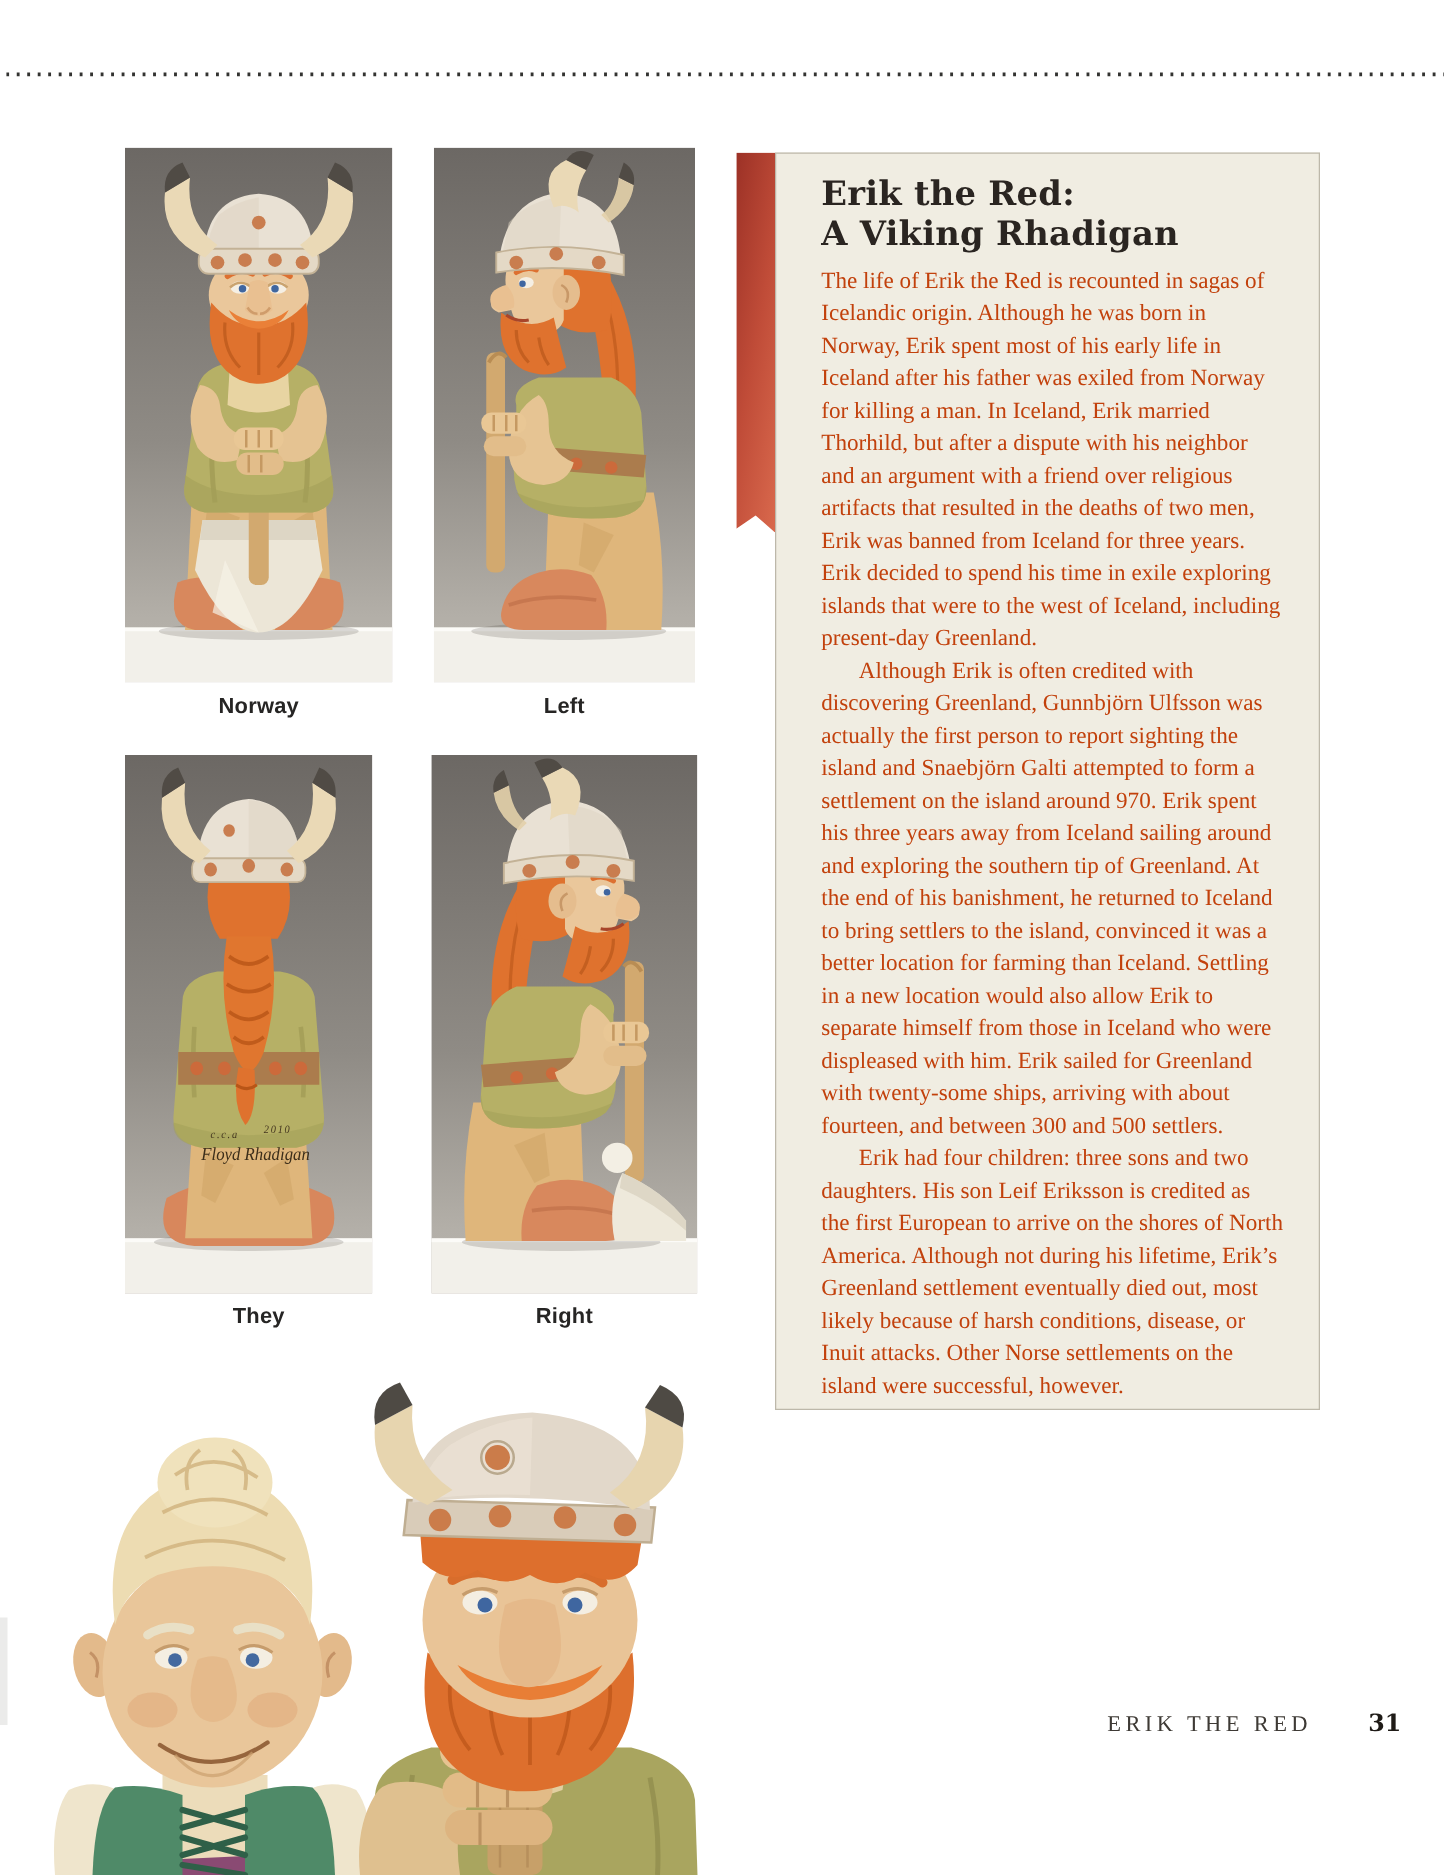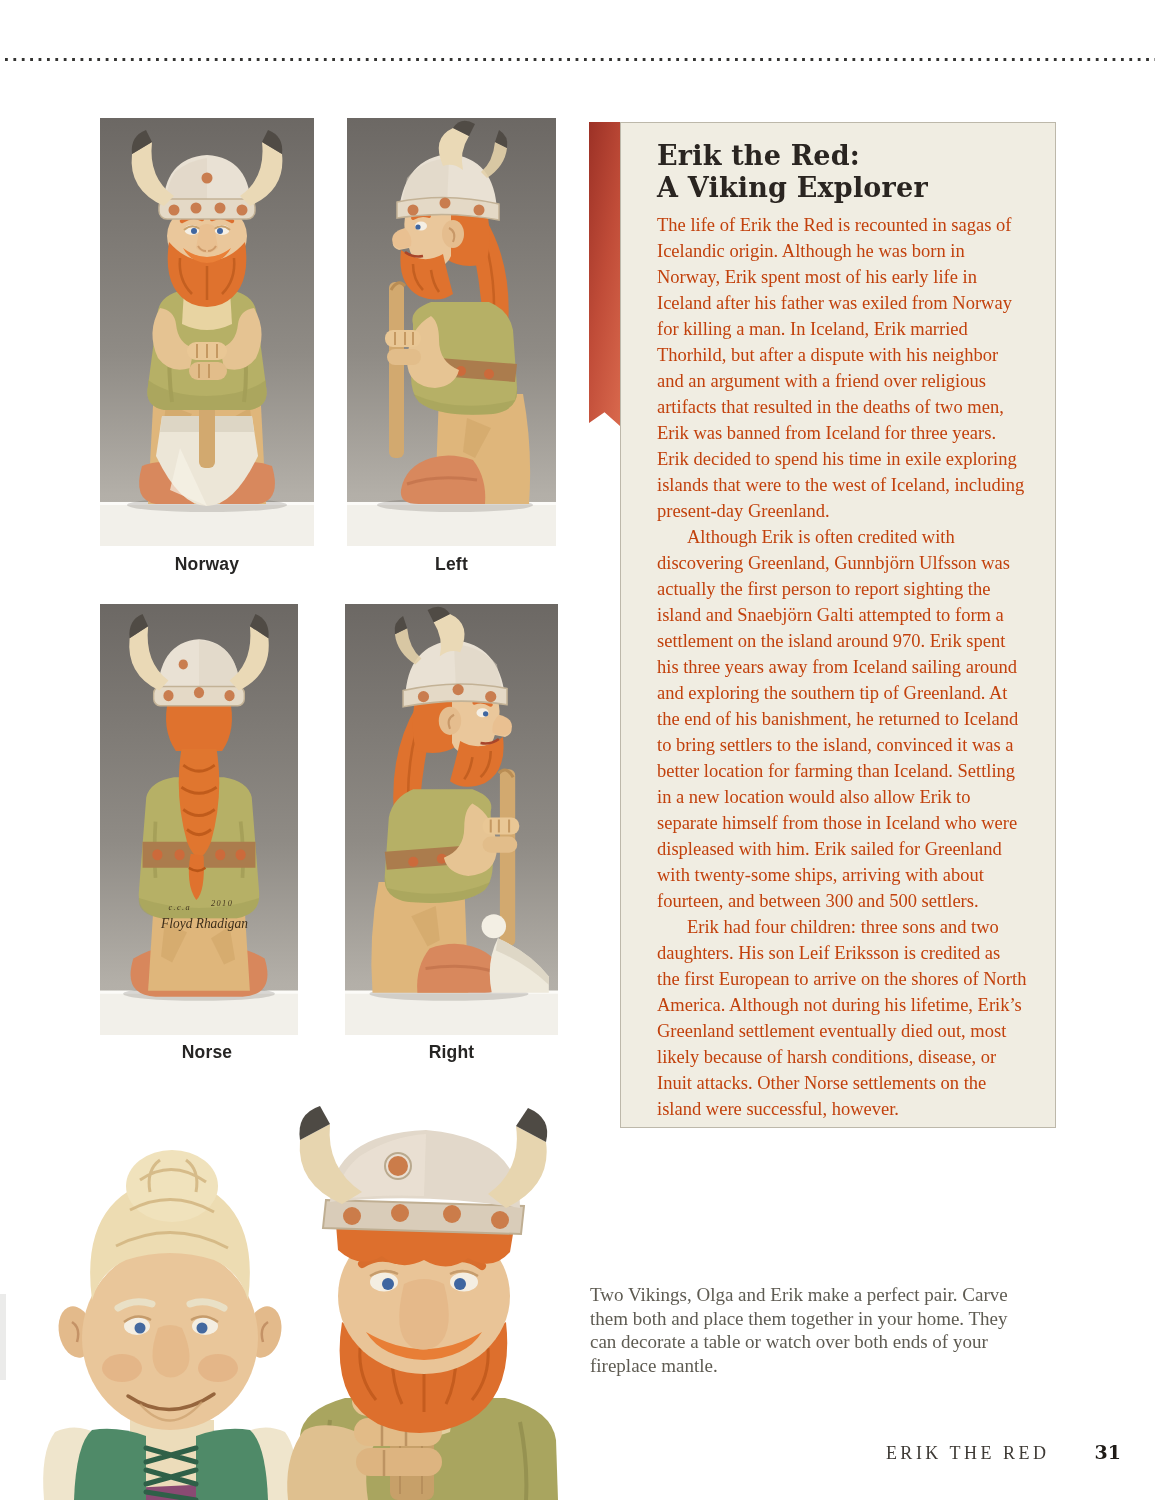--- a/index.html
+++ b/index.html
@@ -38,21 +38,21 @@
   }
   .sidebar-body p {
     font-size:18.5px; line-height:26px; color:#c2410c; text-align:left;
   }
   .sidebar-body p + p { text-indent:30px; }
   .caption {
     position:absolute; left:590px; top:1283px; width:448px;
     font-size:19px; line-height:23.5px; color:#5e5b52;
   }
   .footer {
-    position:absolute; top:1441px; right:38px;
+    position:absolute; top:1368px; right:38px;
     display:flex; align-items:baseline; gap:45px;
   }
   .footer-chapter {
     font-family:"Liberation Serif", serif; font-size:18px;
     letter-spacing:3.5px; color:#3e3a35;
   }
   .footer-page {
     font-family:"DejaVu Serif", serif; font-weight:bold;
     font-size:19px; color:#1f1b17;
   }
@@ -236,29 +236,29 @@
           <use href="#vikingSide"></use>
         </g>
       <path d="M150 332 Q182 346 200 370 L200 386 L144 386 Q138 356 150 332 Z" fill="#eee9db"></path>
       <path d="M150 332 Q182 346 200 370 L200 378 Q176 356 148 344 Z" fill="#d9d2c0" opacity="0.8"></path>
       <circle cx="146" cy="320" r="12" fill="#f3efe4"></circle>
     </svg>
   </div>
 
   <div class="photo-label" style="left:100px; top:554px; width:214px;">Norway</div>
   <div class="photo-label" style="left:347px; top:554px; width:209px;">Left</div>
-  <div class="photo-label" style="left:100px; top:1042px; width:214px;">Norse</div>
+  <div class="photo-label" style="left:100px; top:1042px; width:214px;">They</div>
   <div class="photo-label" style="left:345px; top:1042px; width:213px;">Right</div>
 
   <div class="ribbon"></div>
 
   <div class="sidebar-box">
     <div class="sidebar-title">
       <div>Erik the Red:</div>
-      <div>A Viking Explorer</div>
+      <div>A Viking Rhadigan</div>
     </div>
     <div class="sidebar-body">
       <p>The life of Erik the Red is recounted in sagas of Icelandic origin. Although he was born in Norway, Erik spent most of his early life in Iceland after his father was exiled from Norway for killing a man. In Iceland, Erik married Thorhild, but after a dispute with his neighbor and an argument with a friend over religious artifacts that resulted in the deaths of two men, Erik was banned from Iceland for three years. Erik decided to spend his time in exile exploring islands that were to the west of Iceland, including present-day Greenland.</p>
       <p>Although Erik is often credited with discovering Greenland, Gunnbjörn Ulfsson was actually the first person to report sighting the island and Snaebjörn Galti attempted to form a settlement on the island around 970. Erik spent his three years away from Iceland sailing around and exploring the southern tip of Greenland. At the end of his banishment, he returned to Iceland to bring settlers to the island, convinced it was a better location for farming than Iceland. Settling in a new location would also allow Erik to separate himself from those in Iceland who were displeased with him. Erik sailed for Greenland with twenty-some ships, arriving with about fourteen, and between 300 and 500 settlers.</p>
       <p>Erik had four children: three sons and two daughters. His son Leif Eriksson is credited as the first European to arrive on the shores of North America. Although not during his lifetime, Erik’s Greenland settlement eventually died out, most likely because of harsh conditions, disease, or Inuit attacks. Other Norse settlements on the island were successful, however.</p>
     </div>
   </div>
 
   <div class="duo-photo">
     <svg viewBox="0 0 580 400" preserveAspectRatio="none">
@@ -327,20 +327,19 @@
         <path d="M342 104 Q296 84 300 40 L330 24 Q326 68 362 92 Z" fill="#e7d5af"></path>
         <path d="M300 40 L330 24 L320 6 Q296 14 300 40 Z" fill="#4e4a44"></path>
         <path d="M506 108 Q552 86 546 42 L516 26 Q522 70 488 94 Z" fill="#e7d5af"></path>
         <path d="M546 42 L516 26 L528 8 Q552 18 546 42 Z" fill="#4e4a44"></path>
       </g>
     </svg>
   </div>
 
   <div class="edge-artifact"></div>
 
-  <div class="caption">Two Vikings, Olga and Erik make a perfect pair. Carve them both and place them together in your home. They can decorate a table or watch over both ends of your fireplace mantle.</div>
 
   <div class="footer">
     <span class="footer-chapter">ERIK THE RED</span>
     <span class="footer-page">31</span>
   </div>
 
 </div>
 
 </body></html>

